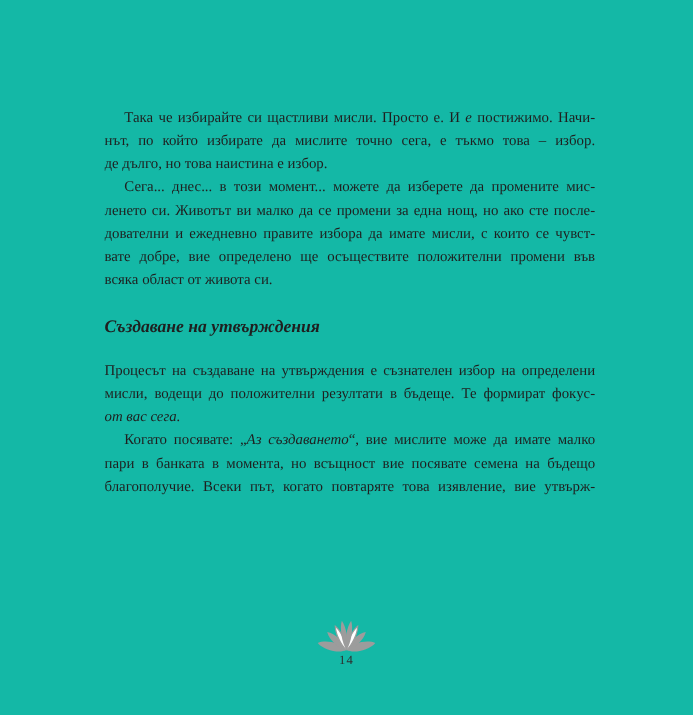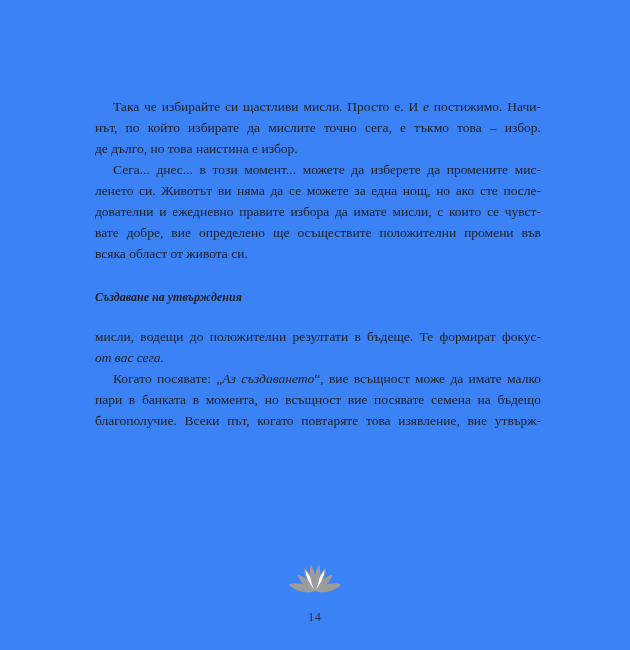--- a/index.html
+++ b/index.html
@@ -4,74 +4,75 @@
 <style>
   * { margin:0; padding:0; box-sizing:border-box; }
   html,body { background:#ffffff; }
   body {
     width:630px; height:650px;
     font-family:"Liberation Serif", serif;
     overflow:hidden;
   }
   .page {
     position:relative; width:630px; height:650px;
-    background:#3b82f6; overflow:hidden;
+    background:#14b8a6; overflow:hidden;
   }
   .text-block {
     position:absolute; left:95px; top:96px; width:446px;
     color:#1f1f1f; font-size:13.5px;
   }
   .line {
     line-height:21px; height:21px; overflow:hidden;
     text-align:justify; text-align-last:justify;
   }
   .line.last { text-align-last:left; }
   .line.indent { text-indent:18px; }
   .it { font-style:italic; }
   .heading {
     margin-top:23px; margin-bottom:18px;
     font-weight:bold; font-style:italic;
-    font-size:12px; line-height:21px;
+    font-size:16px; line-height:21px;
     text-align:left;
   }
   .footer {
     position:absolute; left:0; top:560px; width:630px;
     display:flex; flex-direction:column; align-items:center;
   }
   .lotus { display:block; }
   .page-number {
-    margin-top:17px; font-size:11.5px; color:#2e2e2e;
+    margin-top:1px; font-size:11.5px; color:#2e2e2e;
     letter-spacing:1px; text-align:center;
   }
 </style>
 </head>
 <body>
 
 <div class="page">
 
   <div class="text-block" style="color: rgb(31, 31, 31);">
       <div class="para">
         <div class="line indent"><span>Така че избирайте си щастливи мисли. Просто е. И </span><span class="it">е</span><span> постижимо. Начи-</span></div>
         <div class="line"><span>нът, по който избирате да мислите точно сега, е тъкмо това – избор.</span></div>
         <div class="line last"><span>де дълго, но това наистина е избор.</span></div>
       </div>
       <div class="para">
         <div class="line indent"><span>Сега... днес... в този момент... можете да изберете да промените мис-</span></div>
-        <div class="line"><span>ленето си. Животът ви няма да се можете за една нощ, но ако сте после-</span></div>
+        <div class="line"><span>ленето си. Животът ви малко да се промени за една нощ, но ако сте после-</span></div>
         <div class="line"><span>дователни и ежедневно правите избора да имате мисли, с които се чувст-</span></div>
         <div class="line"><span>вате добре, вие определено ще осъществите положителни промени във</span></div>
         <div class="line last"><span>всяка област от живота си.</span></div>
       </div>
       <div class="heading">Създаване на утвърждения</div>
       <div class="para">
+        <div class="line"><span>Процесът на създаване на утвърждения е съзнателен избор на определени</span></div>
         <div class="line"><span>мисли, водещи до положителни резултати в бъдеще. Те формират фокус-</span></div>
         <div class="line last"><span class="it">от вас сега.</span></div>
       </div>
       <div class="para">
-        <div class="line indent"><span>Когато посявате: „</span><span class="it">Аз създаването</span><span>“, вие всъщност може да имате малко</span></div>
+        <div class="line indent"><span>Когато посявате: „</span><span class="it">Аз създаването</span><span>“, вие мислите може да имате малко</span></div>
         <div class="line"><span>пари в банката в момента, но всъщност вие посявате семена на бъдещо</span></div>
         <div class="line"><span>благополучие. Всеки път, когато повтаряте това изявление, вие утвърж-</span></div>
       </div>
     </div>
 
   <div class="footer">
     <svg class="lotus" width="66" height="34" viewBox="0 0 66 34" xmlns="http://www.w3.org/2000/svg">
 
       <path class="pf" d="M0 0 C-5 -6 -5 -20 0 -27 C5 -20 5 -6 0 0" transform="translate(33,31) rotate(-76)" fill="#9c9c9c"></path>
       <path class="pf" d="M0 0 C-5 -6 -5 -20 0 -27 C5 -20 5 -6 0 0" transform="translate(33,31) rotate(76)" fill="#9c9c9c"></path>

